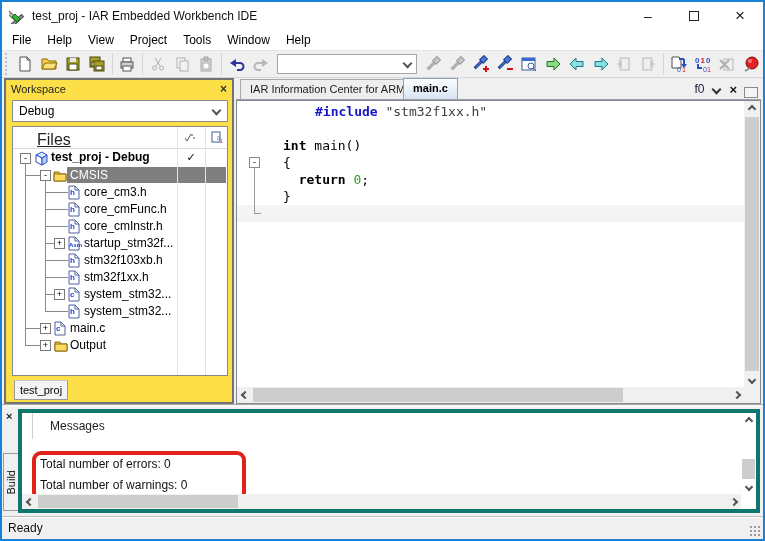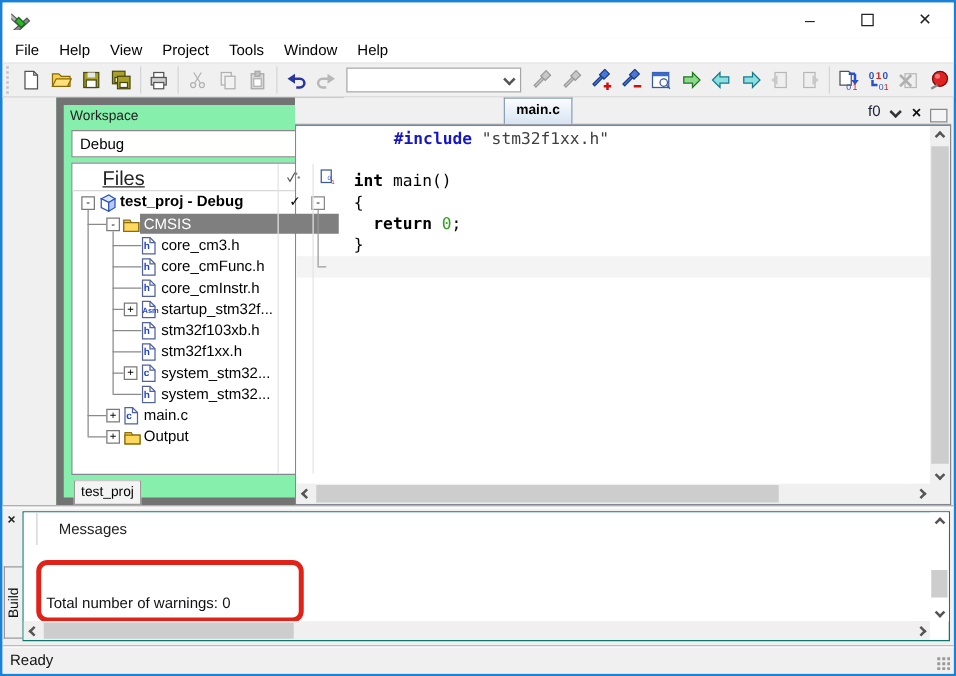--- a/index.html
+++ b/index.html
@@ -27,21 +27,21 @@
   .find-combo { width:152px; height:20px; background:#fff; border:1px solid #a6a6a6; margin:0 4px; position:relative; }
   .find-input { position:absolute; left:2px; top:1px; width:130px; height:16px; border:0; outline:none; font-size:12px; background:transparent; }
   .chev { width:7px; height:7px; border-right:2px solid #555; border-bottom:2px solid #555; display:inline-block; }
   .chev-down { transform:rotate(45deg); }
   .chev-up { transform:rotate(-135deg); }
   .chev-left { transform:rotate(135deg); }
   .chev-right { transform:rotate(-45deg); }
   .combo-chev { position:absolute; right:5px; top:5px; }
 
   
-  .workspace { position:absolute; left:2px; top:76px; width:230px; height:326px; background:#86efac; border:6px solid #737373;margin-left:41px; }
+  .workspace { position:absolute; left:2px; top:76px; width:230px; height:326px; background:#fde047; border:2px solid #737373; }
   .ws-title { position:absolute; left:0; top:0; right:0; height:18px; display:flex; align-items:center; padding:0 5px; font-size:11px; color:#222; }
   .ws-close { margin-left:auto; font-weight:bold; font-size:12px; color:#333; }
   .ws-combo { position:absolute; left:6px; top:20px; width:216px; height:22px; background:#fff; border:1px solid #8a8a8a; line-height:20px; padding-left:6px; font-size:12px; }
   .ws-combo .chev { position:absolute; right:7px; top:6px; }
   .files-box { position:absolute; left:6px; top:46px; width:216px; height:250px; background:#fff; border:1px solid #828790; overflow:hidden; }
   .files-header { position:absolute; left:0; top:0; right:0; height:22px; border-bottom:1px solid #d8d8d8; background:#fff; }
   .files-header .hdr-label { position:absolute; left:24px; top:4px; font-size:16px; color:#222;text-decoration:underline; }
   .colline { position:absolute; top:0; bottom:0; width:1px; background:#e3e3e3; z-index:4; }
   .hdr-ic { position:absolute; top:4px; z-index:5; }
   .tree-rows { position:absolute; left:0; top:23px; right:0; bottom:0; }
@@ -87,21 +87,21 @@
   .sb-corner { position:absolute; right:0; bottom:0; width:16px; height:16px; background:#f0f0f0; }
 
   
   .h-splitter { position:absolute; left:0; top:402px; right:0; height:3px; background:#f0f0f0; border-top:1px solid #b0b0b0; border-bottom:1px solid #ffffff; }
 
   
   .bottom { position:absolute; left:0; top:405px; right:0; height:109px; background:#f0f0f0; }
   .b-close { position:absolute; left:4px; top:3px; font-weight:bold; font-size:11px; color:#222; }
   .b-tab { position:absolute; left:1px; top:46px; width:15px; height:58px; border:1px solid #9a9a9a; border-right:none; background:#f0f0f0; display:flex; align-items:center; justify-content:center; }
   .b-tab span { writing-mode:vertical-rl; transform:rotate(180deg); font-size:11px; color:#111; }
-  .b-frame { position:absolute; left:16px; top:2px; width:742px; height:104px; border:1px solid #0f766e; background:#fff; }
+  .b-frame { position:absolute; left:16px; top:2px; width:742px; height:104px; border:4px solid #0f766e; background:#fff; }
   .b-content { position:absolute; left:0; top:0; right:15px; bottom:15px; background:#fff; overflow:hidden; }
   .msg-hdr-sep { position:absolute; left:10px; top:0; width:1px; height:26px; background:#d0d0d0; }
   .msg-hdr { position:absolute; left:28px; top:6px; font-size:12px; color:#222; }
   .red-box { position:absolute; left:10px; top:38px; width:214px; height:50px; border:4px solid #e02318; border-radius:9px; }
   .msg-line { position:absolute; left:18px; font-size:12px; color:#111; white-space:nowrap; }
   .b-vscroll { position:absolute; right:0; top:0; bottom:15px; width:15px; background:#fff; }
   .b-hscroll { position:absolute; left:0; bottom:0; right:15px; height:15px; background:#f0f0f0; }
 
   
   .statusbar { position:absolute; left:0; top:514px; right:0; height:23px; background:#f0f0f0; border-top:1px solid #bcbcbc; box-shadow:inset 0 1px 0 #ffffff; }
@@ -114,20 +114,21 @@
 <body>
 
 <div class="window">
 
   <div class="titlebar">
     <svg class="app-icon" viewBox="0 0 17 16">
       <rect x="1" y="11" width="14" height="3" transform="rotate(-42 8 12)" fill="#8a8a8a" stroke="#555"></rect>
       <rect x="2" y="2" width="3" height="12" transform="rotate(-48 4 8)" fill="#b8b8b8" stroke="#666"></rect>
       <path d="M3 9l5 5 3-3-5-5z" fill="#2db52d" stroke="#1a6a1a"></path>
     </svg>
+    <span class="title-text">test_proj - IAR Embedded Workbench IDE</span>
     <div class="win-btns">
       <div class="win-btn">
           <span>–</span>
         </div>
       <div class="win-btn">
           <span class="max-glyph"></span>
         </div>
       <div class="win-btn" style="font-size:17px;">
           <span>×</span>
         </div>
@@ -456,20 +457,21 @@
             </svg>
           <span class="lbl" style="left:57px">Output</span>
         </div>
       </div>
     </div>
     <div class="ws-tab">test_proj</div>
   </div>
 
   <div class="editor">
     <div class="tabbar">
+      <div class="etab" style="left:4px">IAR Information Center for ARM</div>
       <div class="etab active" style="left:167px">main.c</div>
       <div class="tab-right">
         <span class="fn-btn">f0</span>
         <span class="chev chev-down" style="border-color:#333;"></span>
         <span class="tab-close">×</span>
       </div>
     </div>
     <div class="edit-frame">
       <div class="code-region">
         <div class="cur-line"></div>
@@ -513,20 +515,21 @@
   <div class="bottom">
     <span class="b-close">×</span>
     <div class="b-tab">
         <span>Build</span>
       </div>
     <div class="b-frame">
       <div class="b-content">
         <div class="msg-hdr-sep"></div>
         <span class="msg-hdr">Messages</span>
         <div class="red-box"></div>
+        <span class="msg-line" style="top:44px">Total number of errors: 0</span>
         <span class="msg-line" style="top:65px">Total number of warnings: 0</span>
       </div>
       <div class="b-vscroll">
         <div class="sb-btn" style="left:0;top:0;width:15px;height:15px;background:#fff">
             <span class="chev chev-up" style="width:6px;height:6px;"></span>
           </div>
         <div class="sb-thumb" style="left:1px;top:46px;width:13px;height:22px"></div>
         <div class="sb-btn" style="left:0;bottom:0;width:15px;height:15px;background:#fff">
             <span class="chev chev-down" style="width:6px;height:6px;"></span>
           </div>

